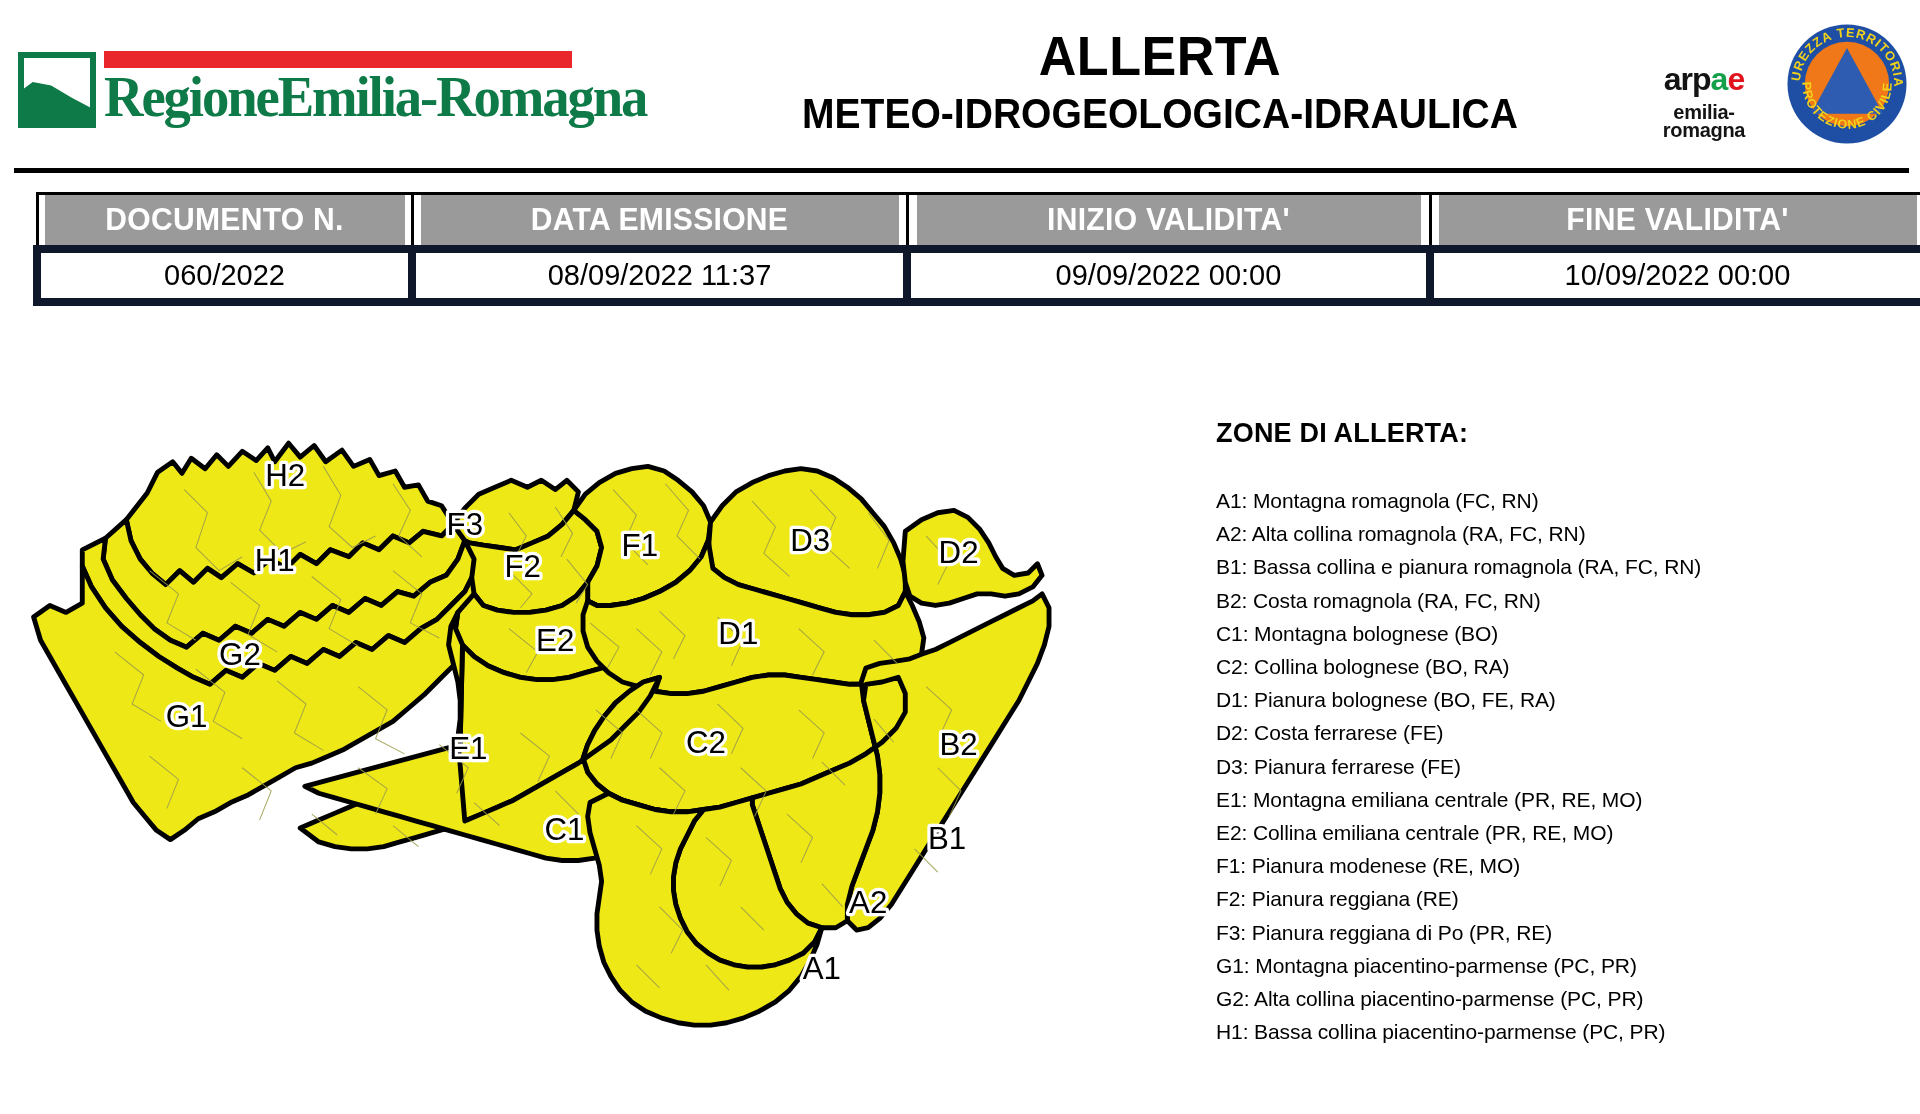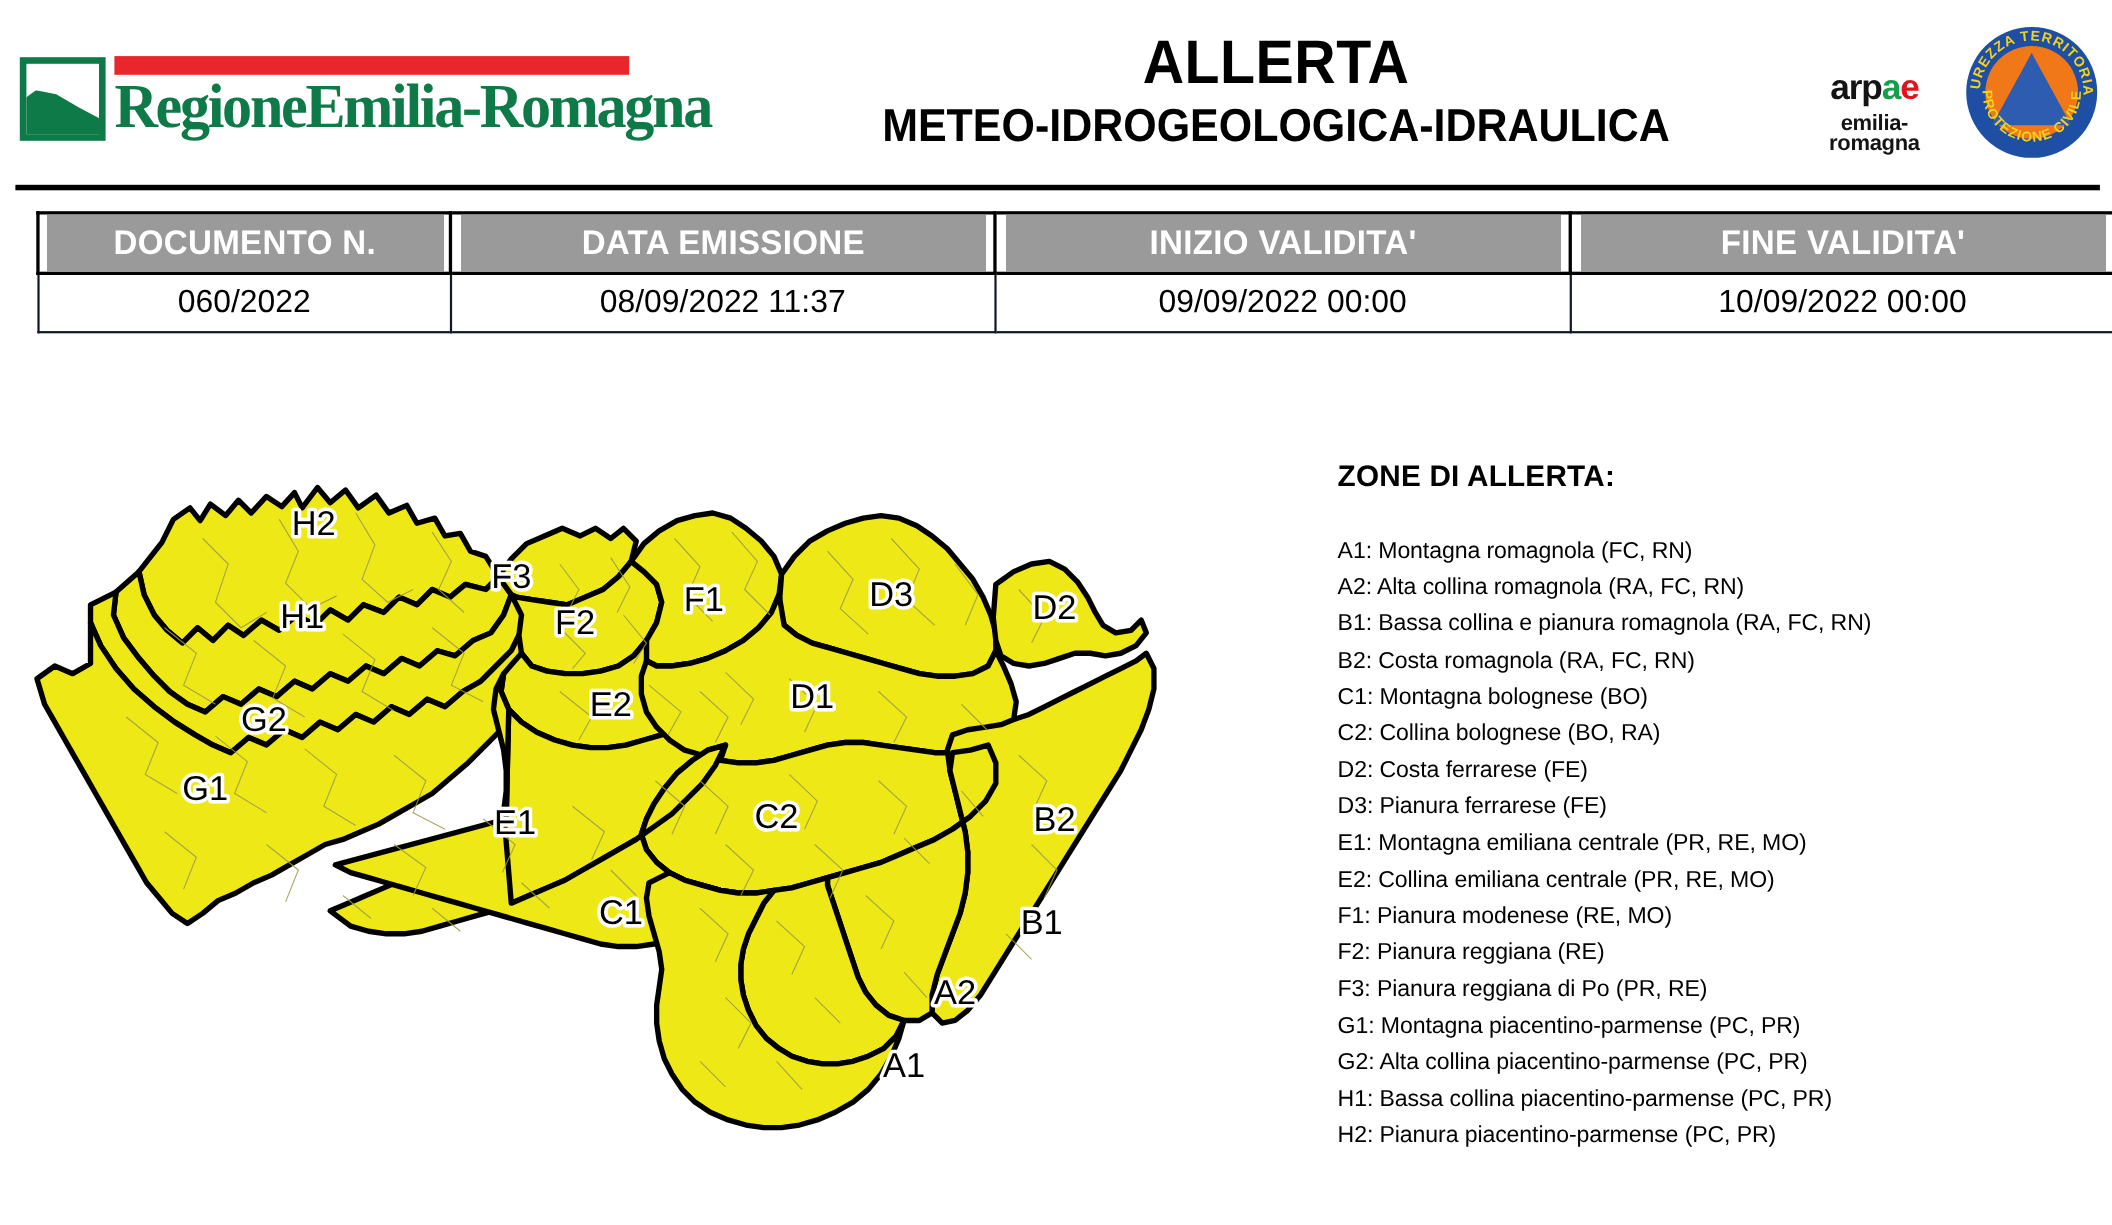--- a/index.html
+++ b/index.html
@@ -149,21 +149,21 @@
     border: 3px solid #000000;
     transform: scaleX(0.97);
   }
   #info-table td {
     height: 53px;
     background: #ffffff;
     color: #000000;
     font-weight: normal;
     font-size: 29px;
     text-align: center;
-    border: 2px solid #0f172a;
+    border: 8px solid #0f172a;
   }
 
   
   #map-area {
     position: absolute;
     left: 10px; top: 420px;
     width: 1160px; height: 670px;
   }
   #map-svg { display: block; width: 1160px; height: 670px; }
   .zone-poly {
@@ -412,27 +412,27 @@
 
   <div id="legend">
     <div id="legend-title">ZONE DI ALLERTA:</div>
     <div id="legend-list">
       <div class="legend-item">A1: Montagna romagnola (FC, RN)</div>
       <div class="legend-item">A2: Alta collina romagnola (RA, FC, RN)</div>
       <div class="legend-item">B1: Bassa collina e pianura romagnola (RA, FC, RN)</div>
       <div class="legend-item">B2: Costa romagnola (RA, FC, RN)</div>
       <div class="legend-item">C1: Montagna bolognese (BO)</div>
       <div class="legend-item">C2: Collina bolognese (BO, RA)</div>
+      <div class="legend-item">D1: Pianura bolognese (BO, FE, RA)</div>
       <div class="legend-item">D2: Costa ferrarese (FE)</div>
       <div class="legend-item">D3: Pianura ferrarese (FE)</div>
       <div class="legend-item">E1: Montagna emiliana centrale (PR, RE, MO)</div>
       <div class="legend-item">E2: Collina emiliana centrale (PR, RE, MO)</div>
       <div class="legend-item">F1: Pianura modenese (RE, MO)</div>
       <div class="legend-item">F2: Pianura reggiana (RE)</div>
       <div class="legend-item">F3: Pianura reggiana di Po (PR, RE)</div>
       <div class="legend-item">G1: Montagna piacentino-parmense (PC, PR)</div>
       <div class="legend-item">G2: Alta collina piacentino-parmense (PC, PR)</div>
       <div class="legend-item">H1: Bassa collina piacentino-parmense (PC, PR)</div>
-      <div class="legend-item">H2: Pianura piacentino-parmense (PC, PR)</div>
     </div>
   </div>
 
 </div>
 
 </body></html>

